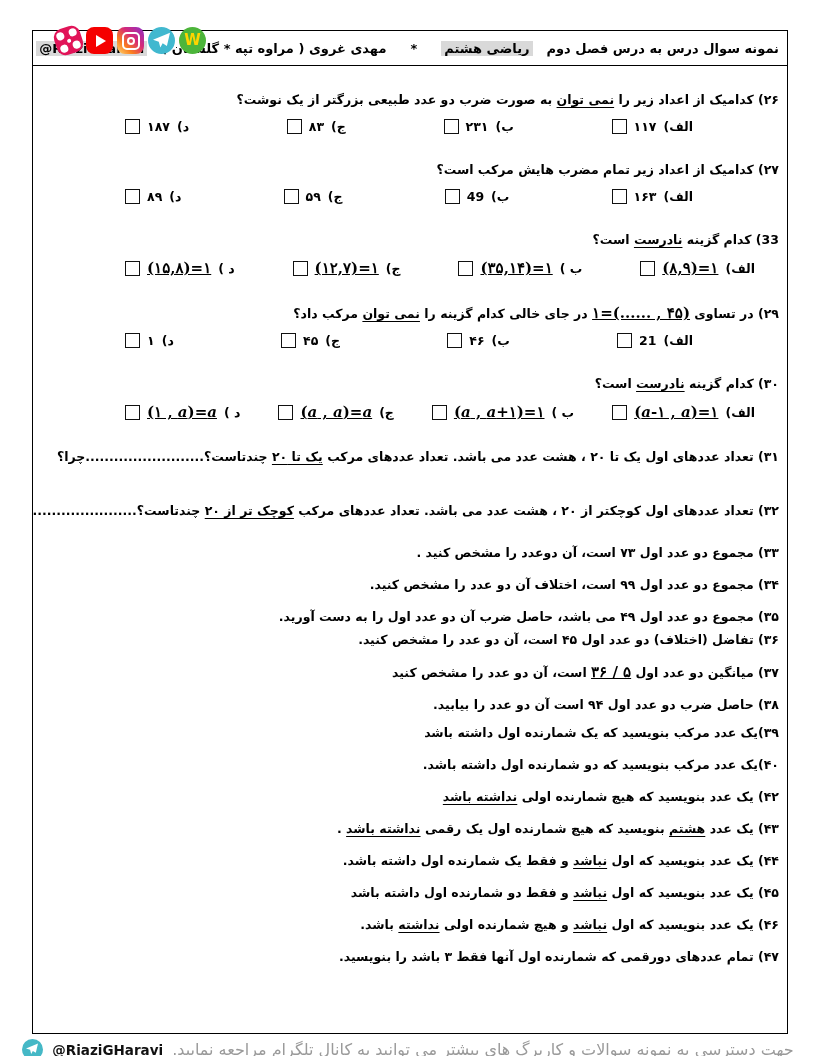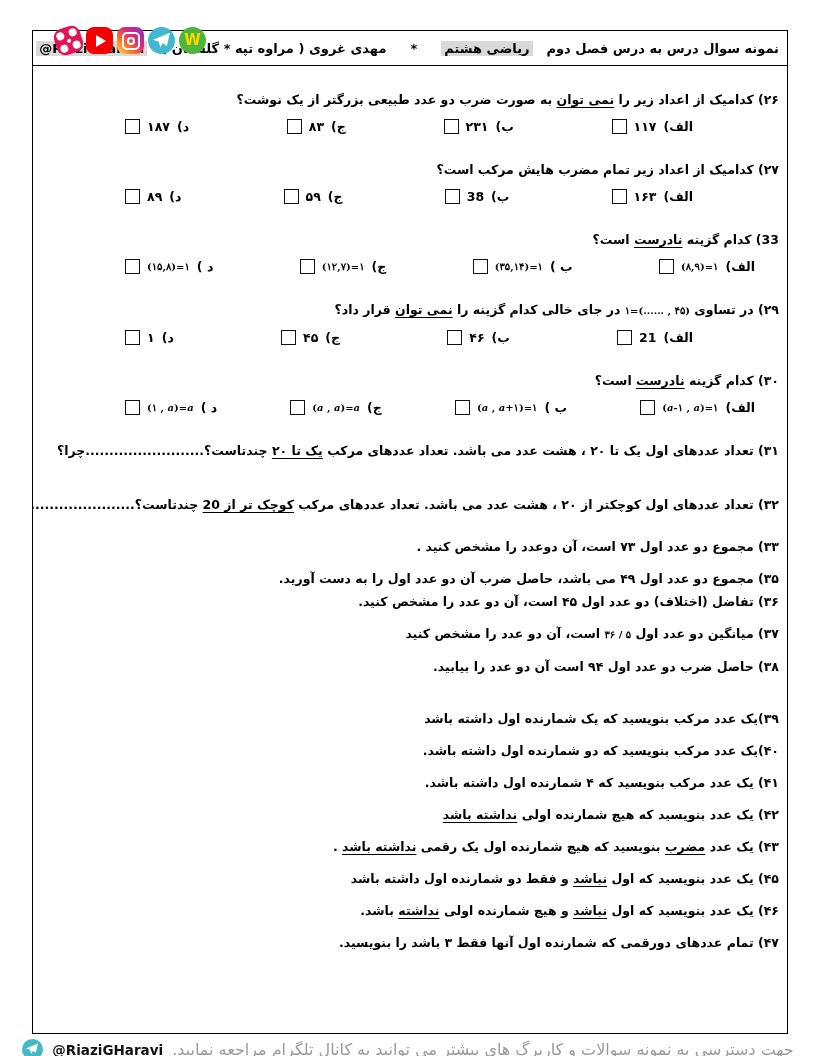--- a/index.html
+++ b/index.html
@@ -48,21 +48,21 @@
   }
   .q-text{line-height:20px;white-space:nowrap;}
   .u{text-decoration:underline;text-underline-offset:3px;}
   .q-mcq{margin-bottom:26px;}
   .q-line{margin-bottom:12px;}
   .opts{display:flex;justify-content:space-between;margin-top:9px;align-items:center;}
   .opts-num{margin-right:86px;margin-left:84px;}
   .opts-math{margin-right:24px;margin-left:84px;}
   .opt{display:flex;align-items:center;gap:7px;}
   .cb{width:15px;height:15px;border:1.5px solid #111;background:#fff;box-sizing:border-box;display:inline-block;}
-  .math{font-family:"DejaVu Serif",serif;font-size:10px;font-weight:bold;unicode-bidi:isolate;}
+  .math{font-family:"DejaVu Serif",serif;font-size:15px;font-weight:bold;unicode-bidi:isolate;text-decoration:underline;}
   .math i{font-style:italic;font-family:"DejaVu Serif",serif;}
   
   .footer{
     position:absolute;top:1039px;left:0;width:816px;
     display:flex;direction:rtl;justify-content:center;align-items:center;gap:9px;
   }
   .footer .note{color:#9a9a9a;font-size:16px;font-weight:normal;}
   .footer .handle{color:#111;font-size:13.5px;font-weight:bold;direction:ltr;}
   .f-ic{width:21px;height:21px;border-radius:50%;background:#45b8c6;position:relative;flex:0 0 auto;}
   .f-ic svg{position:absolute;left:3px;top:4px;}
@@ -134,21 +134,21 @@
       <div class="q q-mcq">
         <div class="q-text"><span>۲۷) کدامیک از اعداد زیر تمام مضرب هایش مرکب است؟</span></div>
         <div class="opts opts-num">
           <div class="opt">
             <span>الف)</span>
             <span>۱۶۳</span>
             <span class="cb"></span>
           </div>
           <div class="opt">
             <span>ب)</span>
-            <span>38</span>
+            <span>49</span>
             <span class="cb"></span>
           </div>
           <div class="opt">
             <span>ج)</span>
             <span>۵۹</span>
             <span class="cb"></span>
           </div>
           <div class="opt">
             <span>د)</span>
             <span>۸۹</span>
@@ -175,21 +175,21 @@
             <span class="cb"></span>
           </div>
           <div class="opt">
             <span>د )</span>
             <span dir="ltr" class="math">(۱۵,۸)=۱</span>
             <span class="cb"></span>
           </div>
         </div>
       </div>
       <div class="q q-mcq">
-        <div class="q-text"><span>۲۹) در تساوی </span><span dir="ltr" class="math">۱=(...... , ۴۵)</span><span>  در جای خالی کدام گزینه را </span><span class="u">نمی توان</span><span> قرار داد؟</span></div>
+        <div class="q-text"><span>۲۹) در تساوی </span><span dir="ltr" class="math">۱=(...... , ۴۵)</span><span>  در جای خالی کدام گزینه را </span><span class="u">نمی توان</span><span> مرکب داد؟</span></div>
         <div class="opts opts-num">
           <div class="opt">
             <span>الف)</span>
             <span>21</span>
             <span class="cb"></span>
           </div>
           <div class="opt">
             <span>ب)</span>
             <span>۴۶</span>
             <span class="cb"></span>
@@ -228,51 +228,54 @@
             <span>د )</span>
             <span dir="ltr" class="math">(۱ , <i>a</i>)=<i>a</i></span>
             <span class="cb"></span>
           </div>
         </div>
       </div>
       <div class="q q-line" style="margin-bottom: 34px;">
         <div class="q-text"><span>۳۱) تعداد عددهای اول یک تا ۲۰ ، هشت عدد می باشد. تعداد عددهای مرکب </span><span class="u">یک تا ۲۰</span><span> چندتاست؟.........................چرا؟</span></div>
       </div>
       <div class="q q-line" style="margin-bottom: 22px;">
-        <div class="q-text"><span>۳۲) تعداد عددهای اول کوچکتر از ۲۰ ، هشت عدد می باشد. تعداد عددهای مرکب </span><span class="u">کوچک تر از 20</span><span> چندتاست؟.........................چرا؟</span></div>
+        <div class="q-text"><span>۳۲) تعداد عددهای اول کوچکتر از ۲۰ ، هشت عدد می باشد. تعداد عددهای مرکب </span><span class="u">کوچک تر از ۲۰</span><span> چندتاست؟.........................چرا؟</span></div>
       </div>
       <div class="q q-line">
         <div class="q-text"><span>۳۳) مجموع دو عدد اول ۷۳ است، آن دوعدد را مشخص کنید .</span></div>
+      </div>
+      <div class="q q-line">
+        <div class="q-text"><span>۳۴) مجموع دو عدد اول ۹۹ است، اختلاف آن دو عدد را مشخص کنید.</span></div>
       </div>
       <div class="q q-line" style="margin-bottom: 3px;">
         <div class="q-text"><span>۳۵) مجموع دو عدد اول  ۴۹ می باشد، حاصل ضرب آن دو عدد اول را به دست آورید.</span></div>
       </div>
       <div class="q q-line">
         <div class="q-text"><span>۳۶) تفاضل (اختلاف) دو عدد اول ۴۵ است، آن دو عدد را مشخص کنید.</span></div>
       </div>
       <div class="q q-line">
         <div class="q-text"><span>۳۷) میانگین دو عدد اول </span><span dir="ltr" class="math">۳۶ / ۵</span><span> است، آن دو عدد را مشخص کنید</span></div>
       </div>
-      <div class="q q-line" style="margin-bottom: 32px;">
+      <div class="q q-line" style="margin-bottom: 8px;">
         <div class="q-text"><span>۳۸) حاصل ضرب دو عدد اول ۹۴ است آن دو عدد را بیابید.</span></div>
       </div>
       <div class="q q-line">
         <div class="q-text"><span>۳۹)یک عدد مرکب بنویسید که یک شمارنده اول داشته باشد</span></div>
       </div>
       <div class="q q-line">
         <div class="q-text"><span>۴۰)یک عدد مرکب بنویسید که دو شمارنده اول داشته باشد.</span></div>
       </div>
       <div class="q q-line">
-        <div class="q-text"><span>۴۱) یک عدد مرکب بنویسید که ۴ شمارنده اول داشته باشد.</span></div>
-      </div>
-      <div class="q q-line">
         <div class="q-text"><span>۴۲) یک عدد بنویسید که هیچ  شمارنده اولی </span><span class="u">نداشته باشد</span></div>
       </div>
       <div class="q q-line">
-        <div class="q-text"><span>۴۳) یک عدد </span><span class="u">مضرب</span><span> بنویسید که هیچ شمارنده اول یک رقمی </span><span class="u">نداشته باشد</span><span> .</span></div>
+        <div class="q-text"><span>۴۳) یک عدد </span><span class="u">هشتم</span><span> بنویسید که هیچ شمارنده اول یک رقمی </span><span class="u">نداشته باشد</span><span> .</span></div>
+      </div>
+      <div class="q q-line">
+        <div class="q-text"><span>۴۴) یک عدد بنویسید که اول </span><span class="u">نباشد</span><span> و فقط  یک شمارنده اول داشته باشد.</span></div>
       </div>
       <div class="q q-line">
         <div class="q-text"><span>۴۵) یک عدد بنویسید که اول </span><span class="u">نباشد</span><span> و فقط  دو شمارنده اول داشته باشد</span></div>
       </div>
       <div class="q q-line">
         <div class="q-text"><span>۴۶) یک عدد بنویسید که اول </span><span class="u">نباشد</span><span> و هیچ شمارنده اولی </span><span class="u">نداشته</span><span> باشد.</span></div>
       </div>
       <div class="q q-line">
         <div class="q-text"><span>۴۷) تمام عددهای دورقمی که شمارنده اول آنها فقط ۳ باشد را بنویسید.</span></div>
       </div>

